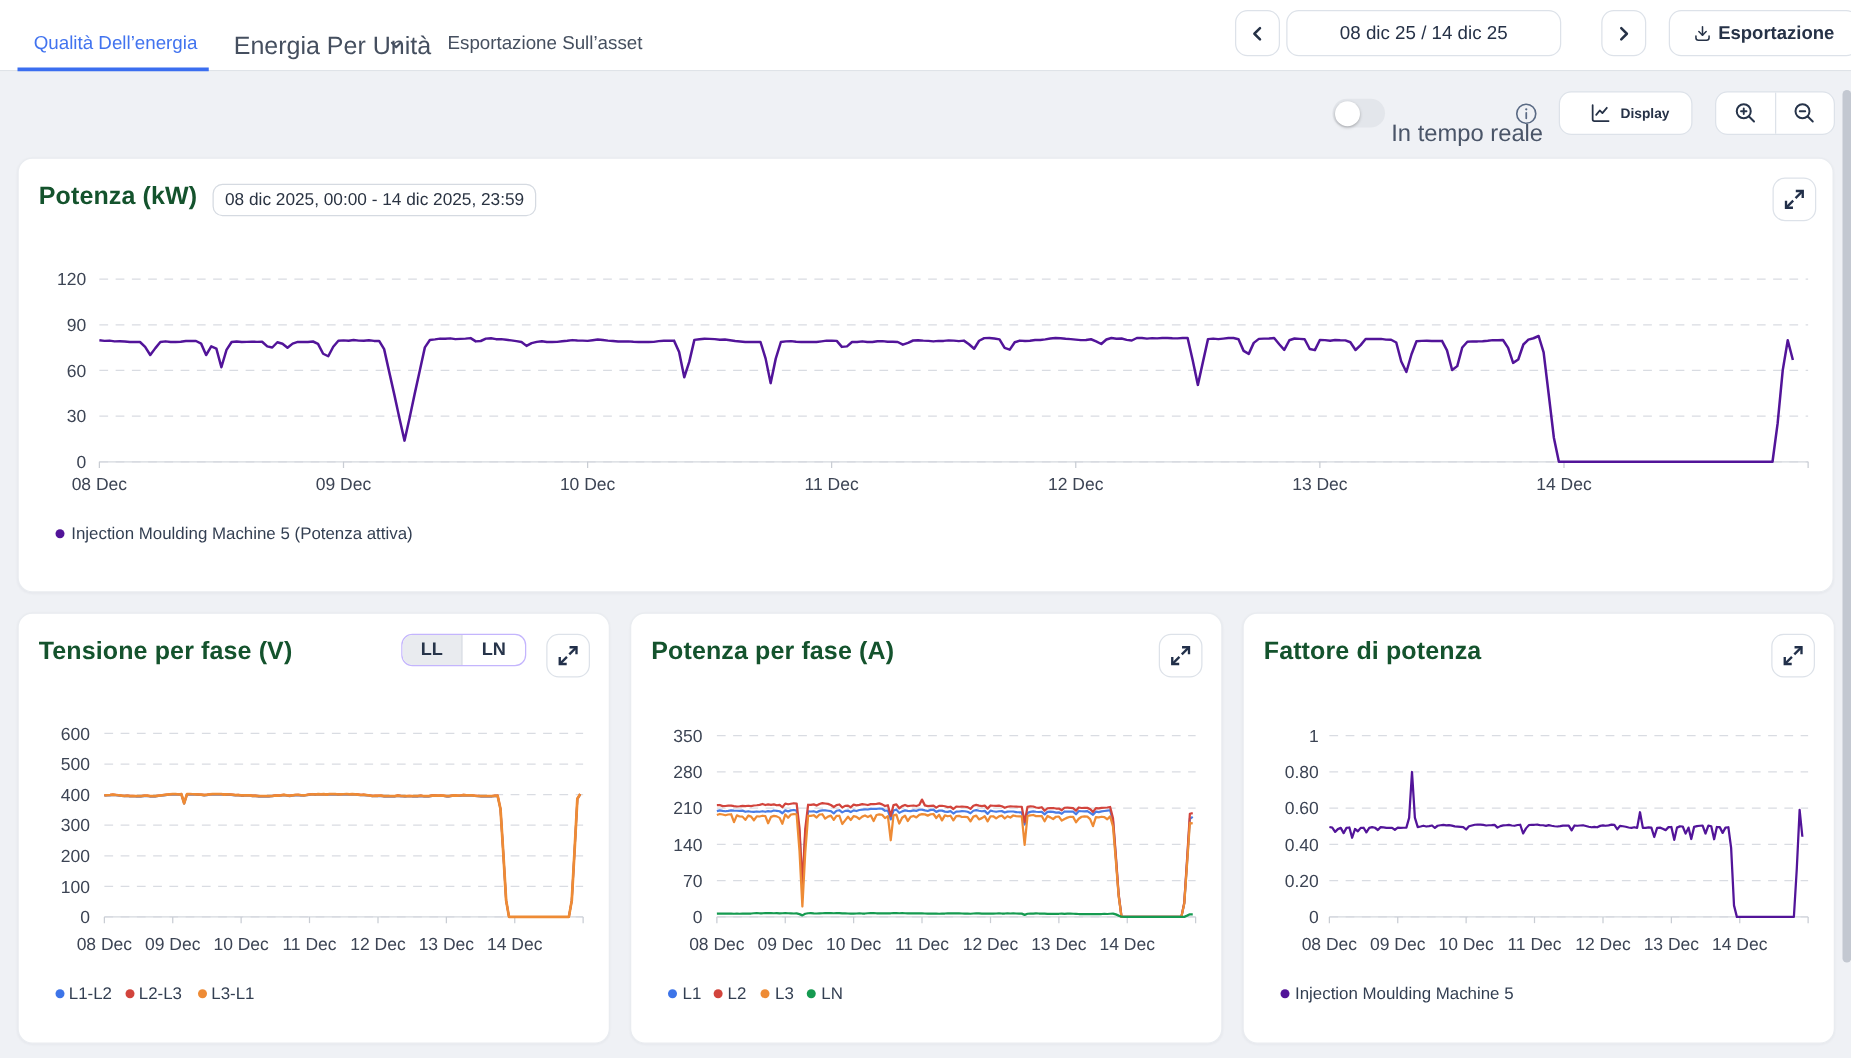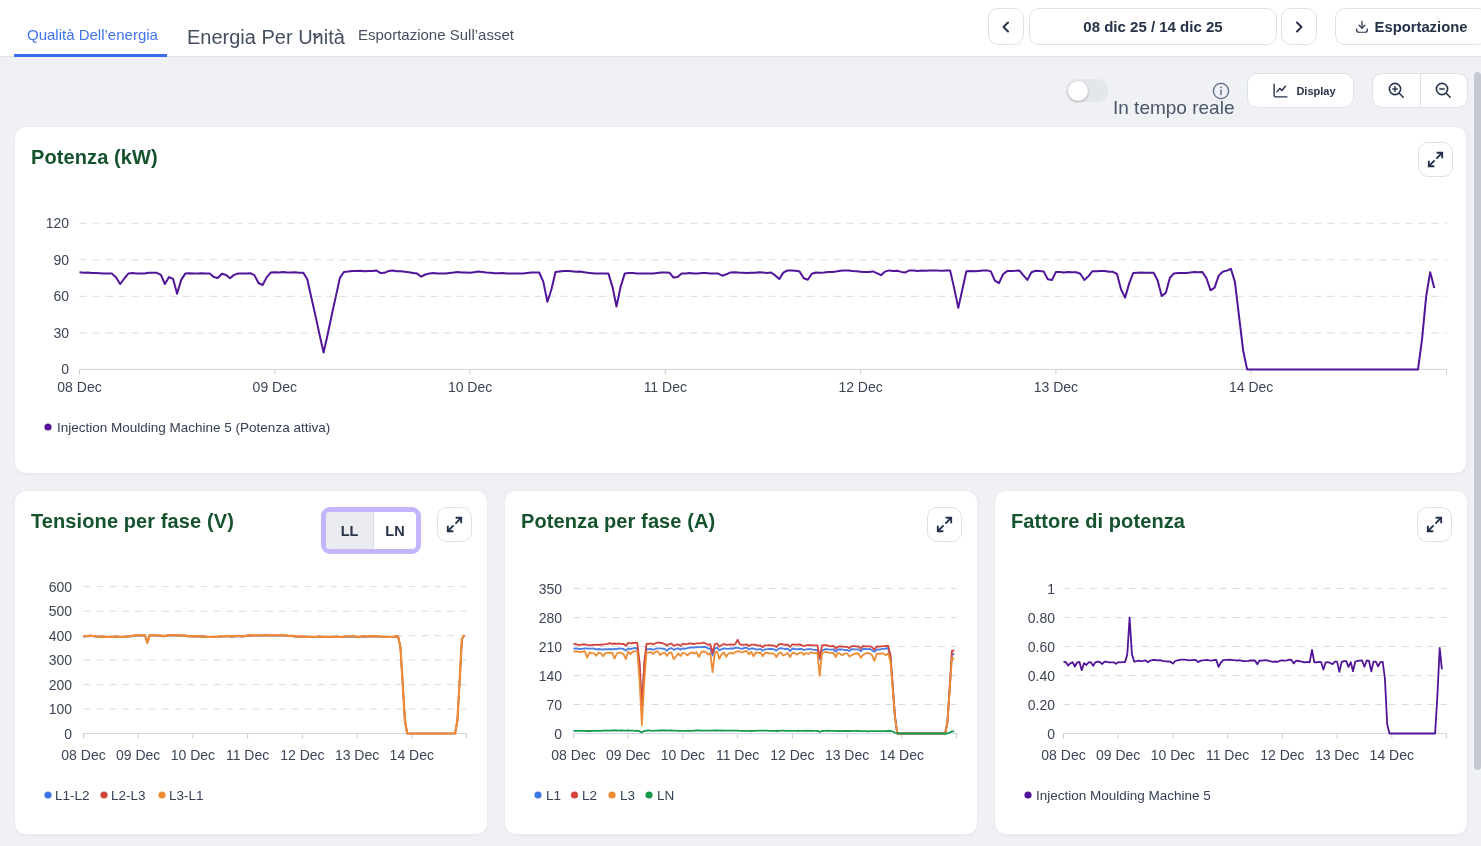--- a/index.html
+++ b/index.html
@@ -20,21 +20,21 @@
 <svg class="abs" style="left:311px;top:30px" width="12" height="12" viewBox="0 0 12 12" fill="none" stroke="#454f5f" stroke-width="1.6" stroke-linecap="round" stroke-linejoin="round">
     <polyline points="2.5,4.2 6,7.8 9.5,4.2"></polyline>
   </svg>
 <div class="abs" style="left:358px;top:26px;font-size:15px;color:#454f5f">Esportazione Sull’asset</div>
 
 <div class="btn" style="left:988px;top:8px;width:36px;height:37px">
 <svg width="14" height="14" viewBox="0 0 14 14" fill="none" stroke="#263247" stroke-width="2" stroke-linecap="round" stroke-linejoin="round">
       <polyline points="9,2.5 4.5,7 9,11.5"></polyline>
     </svg>
   </div>
-<div class="btn" style="left:1029px;top:8px;width:248px;height:37px;font-size:15px;font-weight:bold">08 dic 25 / 14 dic 25</div>
+<div class="btn" style="left:1029px;top:8px;width:220px;height:37px;font-size:15px;font-weight:normal">08 dic 25 / 14 dic 25</div>
 <div class="btn" style="left:1281px;top:8px;width:36px;height:37px">
 <svg width="14" height="14" viewBox="0 0 14 14" fill="none" stroke="#263247" stroke-width="2" stroke-linecap="round" stroke-linejoin="round">
       <polyline points="5,2.5 9.5,7 5,11.5"></polyline>
     </svg>
   </div>
 <div class="btn" style="left:1335px;top:8px;width:152px;height:37px;font-size:14.8px;font-weight:bold;gap:6px">
 <svg width="14" height="14" viewBox="0 0 24 24" fill="none" stroke="#263247" stroke-width="2.1" stroke-linecap="round" stroke-linejoin="round">
       <path d="M21 15v2.5a3.5 3.5 0 0 1-3.5 3.5h-11A3.5 3.5 0 0 1 3 17.5V15"></path>
       <polyline points="7 9 12 14 17 9"></polyline>
       <line x1="12" y1="14" x2="12" y2="2.5"></line>
@@ -95,20 +95,21 @@
 <text x="455.1" y="265" text-anchor="middle" font-size="14" fill="#3c4454">10 Dec</text>
 <text x="650.3" y="265" text-anchor="middle" font-size="14" fill="#3c4454">11 Dec</text>
 <text x="845.6" y="265" text-anchor="middle" font-size="14" fill="#3c4454">12 Dec</text>
 <text x="1040.9" y="265" text-anchor="middle" font-size="14" fill="#3c4454">13 Dec</text>
 <text x="1236.2" y="265" text-anchor="middle" font-size="14" fill="#3c4454">14 Dec</text>
 <polyline points="64.5,145.2 68.6,145.7 72.6,145.5 76.7,146.1 80.8,146.0 84.8,146.2 88.9,146.6 93.0,146.6 97.0,146.6 101.1,150.5 105.2,157.0 109.3,151.5 113.3,146.6 117.4,146.1 121.5,146.6 125.5,146.6 129.6,146.4 133.7,145.8 137.7,145.7 141.8,145.8 145.9,147.9 149.9,157.0 154.0,150.1 158.1,151.9 162.1,166.8 166.2,152.9 170.3,146.6 174.3,146.2 178.4,146.6 182.5,146.5 186.6,146.3 190.6,146.5 194.7,146.4 198.8,150.1 202.8,151.0 206.9,146.8 211.0,148.0 215.0,151.2 219.1,147.9 223.2,146.5 227.2,146.5 231.3,146.6 235.4,146.2 239.4,148.1 243.5,156.0 247.6,158.0 251.6,150.4 255.7,145.6 259.8,145.3 263.9,145.6 267.9,145.0 272.0,145.5 276.1,145.6 280.1,145.2 284.2,145.7 288.3,145.7 292.3,152.3 296.4,170.7 300.5,188.9 304.5,207.4 308.6,225.5 312.7,207.2 316.7,188.3 320.8,169.6 324.9,150.9 328.9,145.0 333.0,144.5 337.1,143.9 341.2,144.0 345.2,143.7 349.3,144.3 353.4,144.1 357.4,143.9 361.5,143.5 365.6,146.1 369.6,145.8 373.7,143.9 377.8,143.6 381.8,144.3 385.9,144.3 390.0,144.8 394.0,145.3 398.1,145.9 402.2,146.6 406.2,149.7 410.3,147.5 414.4,146.5 418.5,146.0 422.5,146.6 426.6,146.6 430.7,146.5 434.7,146.0 438.8,145.6 442.9,145.1 446.9,145.4 451.0,145.5 455.1,145.7 459.1,145.2 463.2,144.6 467.3,145.0 471.3,145.5 475.4,145.8 479.5,146.2 483.6,146.2 487.6,146.1 491.7,146.4 495.8,146.6 499.8,146.6 503.9,146.6 508.0,146.5 512.0,145.9 516.1,145.6 520.2,145.6 524.2,145.5 528.3,154.6 532.4,174.8 536.4,162.5 540.5,144.9 544.6,144.4 548.6,144.0 552.7,144.1 556.8,144.3 560.9,144.8 564.9,144.6 569.0,145.2 573.1,145.8 577.1,146.2 581.2,146.6 585.3,146.6 589.3,146.6 593.4,146.6 597.5,159.9 601.5,179.5 605.6,159.9 609.7,146.6 613.7,146.1 617.8,145.9 621.9,146.4 625.9,146.6 630.0,146.6 634.1,146.6 638.2,146.6 642.2,146.1 646.3,145.5 650.4,145.5 654.4,145.7 658.5,150.5 662.6,150.1 666.6,146.6 670.7,146.6 674.8,146.1 678.8,146.6 682.9,146.6 687.0,146.0 691.0,145.9 695.1,146.4 699.2,146.4 703.2,146.6 707.3,148.7 711.4,147.3 715.5,145.4 719.5,145.2 723.6,145.5 727.7,145.7 731.7,146.1 735.8,145.7 739.9,145.7 743.9,145.3 748.0,145.5 752.1,145.9 756.1,145.5 760.2,148.4 764.3,152.0 768.3,145.6 772.4,143.5 776.5,143.4 780.5,143.8 784.6,144.5 788.7,151.3 792.8,152.7 796.8,146.8 800.9,145.5 805.0,145.8 809.0,145.6 813.1,145.0 817.2,145.0 821.2,144.5 825.3,143.8 829.4,143.4 833.4,143.6 837.5,144.0 841.6,144.3 845.6,144.7 849.7,145.1 853.8,145.0 857.8,144.4 861.9,146.1 866.0,148.2 870.1,144.6 874.1,143.4 878.2,144.0 882.3,143.8 886.3,144.9 890.4,145.4 894.5,143.4 898.5,143.4 902.6,143.9 906.7,143.5 910.7,143.7 914.8,143.4 918.9,143.4 922.9,143.6 927.0,143.7 931.1,143.4 935.1,143.4 939.2,161.4 943.3,180.9 947.4,162.3 951.4,144.3 955.5,143.9 959.6,144.3 963.6,143.9 967.7,143.4 971.8,143.4 975.8,144.4 979.9,153.7 984.0,156.1 988.0,147.3 992.1,144.1 996.2,143.9 1000.2,143.8 1004.3,143.4 1008.4,148.4 1012.4,152.9 1016.5,145.2 1020.6,143.8 1024.7,144.1 1028.7,144.4 1032.8,152.2 1036.9,153.1 1040.9,145.0 1045.0,145.1 1049.1,145.6 1053.1,145.0 1057.2,145.2 1061.3,145.3 1065.3,146.8 1069.4,153.0 1073.5,149.1 1077.5,144.2 1081.6,144.2 1085.7,144.1 1089.8,144.1 1093.8,144.7 1097.9,144.8 1102.0,147.0 1106.0,162.2 1110.1,170.6 1114.2,156.4 1118.2,146.0 1122.3,145.7 1126.4,145.6 1130.4,145.8 1134.5,145.8 1138.6,145.7 1142.6,153.3 1146.7,169.0 1150.8,165.9 1154.8,151.0 1158.9,146.4 1163.0,146.1 1167.1,146.1 1171.1,146.0 1175.2,145.6 1179.3,145.1 1183.3,145.2 1187.4,145.0 1191.5,151.3 1195.5,163.3 1199.6,160.6 1203.7,148.6 1207.7,144.7 1211.8,143.6 1215.9,141.8 1219.9,154.9 1224.0,188.8 1228.1,223.2 1232.1,242.4 1236.2,242.4 1240.3,242.4 1244.4,242.4 1248.4,242.4 1252.5,242.4 1256.6,242.4 1260.6,242.4 1264.7,242.4 1268.8,242.4 1272.8,242.4 1276.9,242.4 1281.0,242.4 1285.0,242.4 1289.1,242.4 1293.2,242.4 1297.2,242.4 1301.3,242.4 1305.4,242.4 1309.4,242.4 1313.5,242.4 1317.6,242.4 1321.7,242.4 1325.7,242.4 1329.8,242.4 1333.9,242.4 1337.9,242.4 1342.0,242.4 1346.1,242.4 1350.1,242.4 1354.2,242.4 1358.3,242.4 1362.3,242.4 1366.4,242.4 1370.5,242.4 1374.5,242.4 1378.6,242.4 1382.7,242.4 1386.7,242.4 1390.8,242.4 1394.9,242.4 1399.0,242.4 1403.0,242.4 1407.1,211.7 1411.2,169.1 1415.2,145.2 1419.3,161.0" fill="none" stroke="#521499" stroke-width="2" stroke-linejoin="round"></polyline>
 <circle cx="33" cy="300" r="3.6" fill="#521499"></circle>
 <text x="42" y="304.5" font-size="13.5" fill="#333f52">Injection Moulding Machine 5 (Potenza attiva)</text>
 </svg>
 <div class="ctitle">Potenza (kW)</div>
+<div class="abs" style="left:155px;top:19.5px;height:26px;border:1px solid #d5dae1;border-radius:8px;background:#fff;display:flex;align-items:center;padding:0 9px;font-size:13.8px;color:#2a3342">08 dic 2025, 00:00 - 14 dic 2025, 23:59</div>
 <div class="btn" style="left:1403px;top:15px;width:35px;height:35px;border-radius:10px">
       <svg width="35" height="35" viewBox="0 0 35 35" fill="none" stroke="#22304a" stroke-width="2" stroke-linecap="square" stroke-linejoin="miter">
         <polyline points="19.7,10.4 24.6,10.4 24.6,15.3"></polyline>
         <line x1="24" y1="11" x2="19.2" y2="15.8"></line>
         <polyline points="10.4,19.7 10.4,24.6 15.3,24.6"></polyline>
         <line x1="11" y1="24" x2="15.8" y2="19.2"></line>
       </svg>
     </div>
 </div>
 
@@ -148,21 +149,21 @@
 <polyline points="68.5,145.1 70.8,144.9 73.1,144.8 75.3,144.5 77.6,144.7 79.9,145.0 82.2,145.3 84.5,145.5 86.7,145.3 89.0,145.6 91.3,145.6 93.6,145.7 95.9,145.7 98.1,145.7 100.4,145.4 102.7,145.3 105.0,145.7 107.3,145.7 109.5,145.7 111.8,145.3 114.1,145.1 116.4,144.8 118.7,144.5 120.9,144.3 123.2,144.1 125.5,144.1 127.8,144.3 130.1,144.1 132.3,151.4 134.6,144.1 136.9,144.1 139.2,144.2 141.5,144.3 143.7,144.3 146.0,144.5 148.3,144.8 150.6,144.6 152.9,144.3 155.1,144.1 157.4,144.1 159.7,144.1 162.0,144.1 164.2,144.4 166.5,144.3 168.8,144.3 171.1,144.6 173.4,144.9 175.6,144.8 177.9,145.1 180.2,145.1 182.5,145.0 184.8,145.1 187.0,145.4 189.3,145.4 191.6,145.7 193.9,145.7 196.2,145.7 198.4,145.7 200.7,145.7 203.0,145.5 205.3,145.1 207.6,145.2 209.8,145.0 212.1,144.7 214.4,145.1 216.7,145.4 219.0,145.1 221.2,144.8 223.5,144.7 225.8,145.0 228.1,145.1 230.4,144.7 232.6,144.4 234.9,144.1 237.2,144.4 239.5,144.1 241.8,144.2 244.0,144.1 246.3,144.4 248.6,144.1 250.9,144.1 253.2,144.1 255.4,144.3 257.7,144.2 260.0,144.2 262.3,144.1 264.6,144.2 266.8,144.1 269.1,144.2 271.4,144.4 273.7,144.7 276.0,144.5 278.2,144.9 280.5,145.1 282.8,145.5 285.1,145.4 287.4,145.3 289.6,145.3 291.9,145.7 294.2,145.7 296.5,145.7 298.8,145.7 301.0,145.7 303.3,145.2 305.6,145.6 307.9,145.7 310.2,145.7 312.4,145.6 314.7,145.7 317.0,145.7 319.3,145.7 321.6,145.4 323.8,145.7 326.1,145.7 328.4,145.7 330.7,145.2 333.0,145.2 335.2,145.3 337.5,145.1 339.8,145.3 342.1,145.7 344.4,145.7 346.6,145.3 348.9,145.1 351.2,145.3 353.5,145.1 355.8,144.8 358.0,145.0 360.3,145.0 362.6,145.1 364.9,145.3 367.1,145.5 369.4,145.7 371.7,145.7 374.0,145.7 376.3,145.7 378.5,145.7 380.8,145.4 383.1,145.3 385.4,155.9 387.7,192.5 389.9,229.3 392.2,242.5 394.5,242.5 396.8,242.5 399.1,242.5 401.3,242.5 403.6,242.5 405.9,242.5 408.2,242.5 410.5,242.5 412.7,242.5 415.0,242.5 417.3,242.5 419.6,242.5 421.9,242.5 424.1,242.5 426.4,242.5 428.7,242.5 431.0,242.5 433.3,242.5 435.5,242.5 437.8,242.5 440.1,242.5 442.4,229.5 444.7,188.7 446.9,147.9 449.2,144.2" fill="none" stroke="#d2443c" stroke-width="1.6" stroke-linejoin="round"></polyline>
 <polyline points="68.5,145.3 70.8,145.2 73.1,145.0 75.3,144.7 77.6,145.0 79.9,145.2 82.2,145.5 84.5,145.8 86.7,145.6 89.0,145.9 91.3,145.9 93.6,145.9 95.9,145.9 98.1,145.9 100.4,145.6 102.7,145.5 105.0,145.9 107.3,145.9 109.5,145.9 111.8,145.6 114.1,145.3 116.4,145.0 118.7,144.7 120.9,144.5 123.2,144.3 125.5,144.3 127.8,144.6 130.1,144.3 132.3,151.7 134.6,144.3 136.9,144.3 139.2,144.4 141.5,144.5 143.7,144.6 146.0,144.7 148.3,145.1 150.6,144.8 152.9,144.5 155.1,144.3 157.4,144.3 159.7,144.3 162.0,144.3 164.2,144.7 166.5,144.5 168.8,144.6 171.1,144.8 173.4,145.1 175.6,145.1 177.9,145.3 180.2,145.3 182.5,145.2 184.8,145.3 187.0,145.7 189.3,145.7 191.6,145.9 193.9,145.9 196.2,145.9 198.4,145.9 200.7,145.9 203.0,145.8 205.3,145.4 207.6,145.5 209.8,145.3 212.1,144.9 214.4,145.3 216.7,145.6 219.0,145.3 221.2,145.0 223.5,144.9 225.8,145.2 228.1,145.3 230.4,145.0 232.6,144.6 234.9,144.4 237.2,144.6 239.5,144.3 241.8,144.5 244.0,144.3 246.3,144.7 248.6,144.3 250.9,144.3 253.2,144.3 255.4,144.6 257.7,144.5 260.0,144.4 262.3,144.3 264.6,144.5 266.8,144.3 269.1,144.5 271.4,144.7 273.7,145.0 276.0,144.8 278.2,145.1 280.5,145.4 282.8,145.8 285.1,145.6 287.4,145.6 289.6,145.5 291.9,145.9 294.2,145.9 296.5,145.9 298.8,145.9 301.0,145.9 303.3,145.5 305.6,145.8 307.9,145.9 310.2,145.9 312.4,145.8 314.7,145.9 317.0,145.9 319.3,145.9 321.6,145.6 323.8,145.9 326.1,145.9 328.4,145.9 330.7,145.5 333.0,145.5 335.2,145.5 337.5,145.4 339.8,145.5 342.1,145.9 344.4,145.9 346.6,145.5 348.9,145.3 351.2,145.5 353.5,145.4 355.8,145.1 358.0,145.3 360.3,145.2 362.6,145.3 364.9,145.6 367.1,145.8 369.4,145.9 371.7,145.9 374.0,145.9 376.3,145.9 378.5,145.9 380.8,145.7 383.1,145.6 385.4,156.2 387.7,192.6 389.9,229.3 392.2,242.5 394.5,242.5 396.8,242.5 399.1,242.5 401.3,242.5 403.6,242.5 405.9,242.5 408.2,242.5 410.5,242.5 412.7,242.5 415.0,242.5 417.3,242.5 419.6,242.5 421.9,242.5 424.1,242.5 426.4,242.5 428.7,242.5 431.0,242.5 433.3,242.5 435.5,242.5 437.8,242.5 440.1,242.5 442.4,229.5 444.7,188.7 446.9,147.9 449.2,144.2" fill="none" stroke="#ee8b35" stroke-width="2.2" stroke-linejoin="round"></polyline>
 <circle cx="33" cy="304" r="3.6" fill="#3d74e8"></circle>
       <text x="40" y="308.5" font-size="13.5" fill="#333f52">L1-L2</text>
 <circle cx="89" cy="304" r="3.6" fill="#d2443c"></circle>
       <text x="96" y="308.5" font-size="13.5" fill="#333f52">L2-L3</text>
 <circle cx="147" cy="304" r="3.6" fill="#ee8b35"></circle>
       <text x="154" y="308.5" font-size="13.5" fill="#333f52">L3-L1</text>
 </svg>
 <div class="ctitle">Tensione per fase (V)</div>
-<div class="abs" style="left:306px;top:16px;width:100px;height:47px;border:5px solid #c4b5fd;border-radius:9px;background:#fff;overflow:hidden;display:flex">
+<div class="abs" style="left:306px;top:16px;width:100px;height:26px;border:1px solid #c4b5fd;border-radius:9px;background:#fff;overflow:hidden;display:flex">
 <div style="width:48px;background:#e9ebef;border-right:1px solid #d9dee5;display:flex;align-items:center;justify-content:center;font-size:14.5px;font-weight:bold;color:#27344a">LL</div>
 <div style="flex:1;display:flex;align-items:center;justify-content:center;font-size:14.5px;font-weight:bold;color:#27344a">LN</div>
 </div>
 <div class="btn" style="left:422px;top:16px;width:35px;height:35px;border-radius:10px">
       <svg width="35" height="35" viewBox="0 0 35 35" fill="none" stroke="#22304a" stroke-width="2" stroke-linecap="square" stroke-linejoin="miter">
         <polyline points="19.7,10.4 24.6,10.4 24.6,15.3"></polyline>
         <line x1="24" y1="11" x2="19.2" y2="15.8"></line>
         <polyline points="10.4,19.7 10.4,24.6 15.3,24.6"></polyline>
         <line x1="11" y1="24" x2="15.8" y2="19.2"></line>
       </svg>

